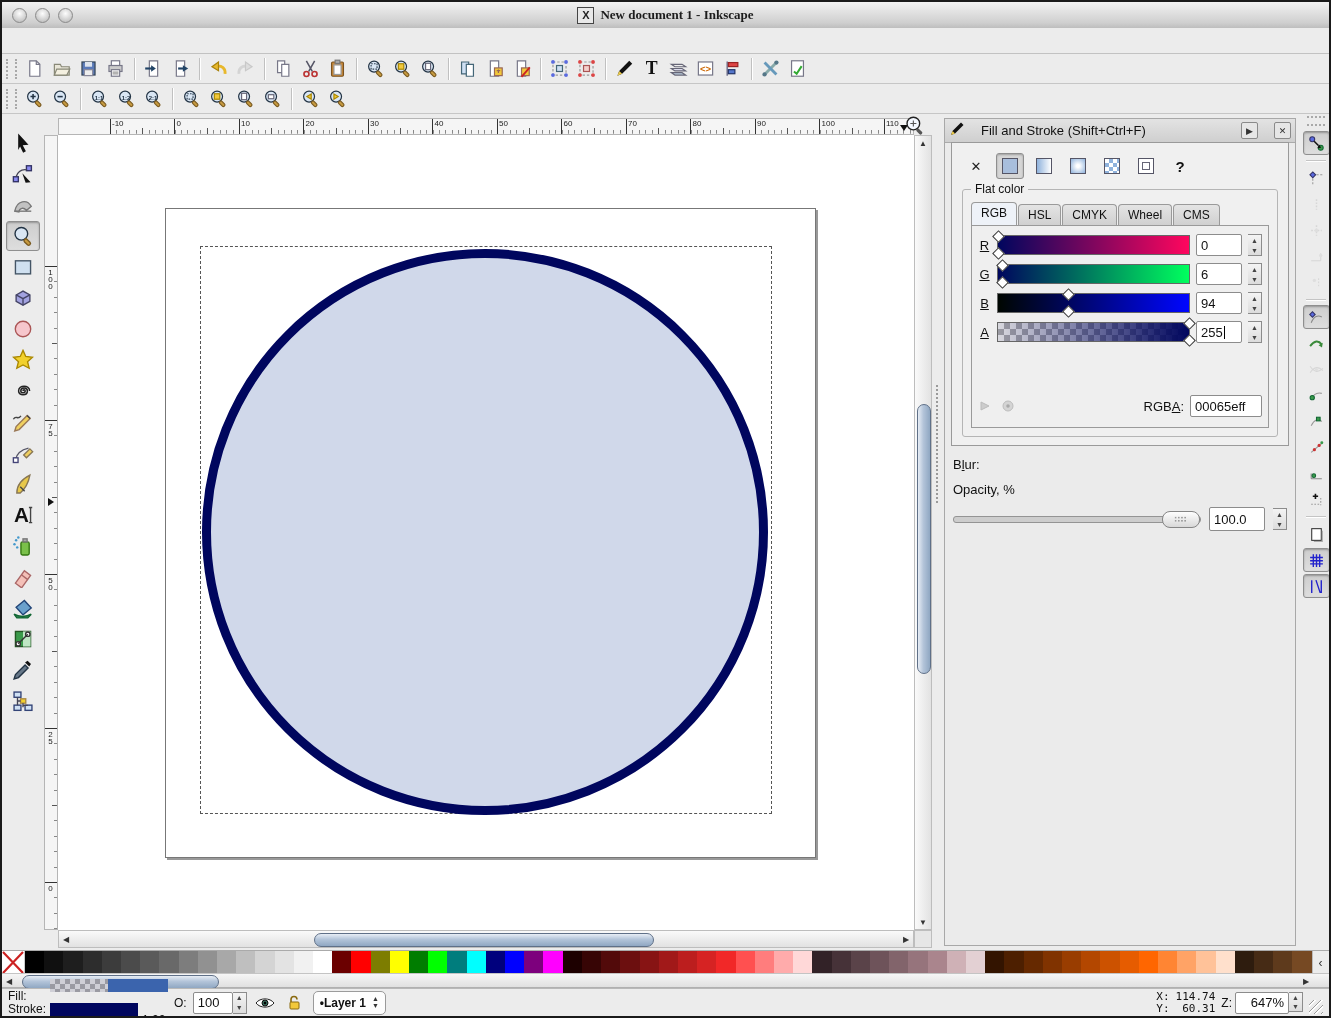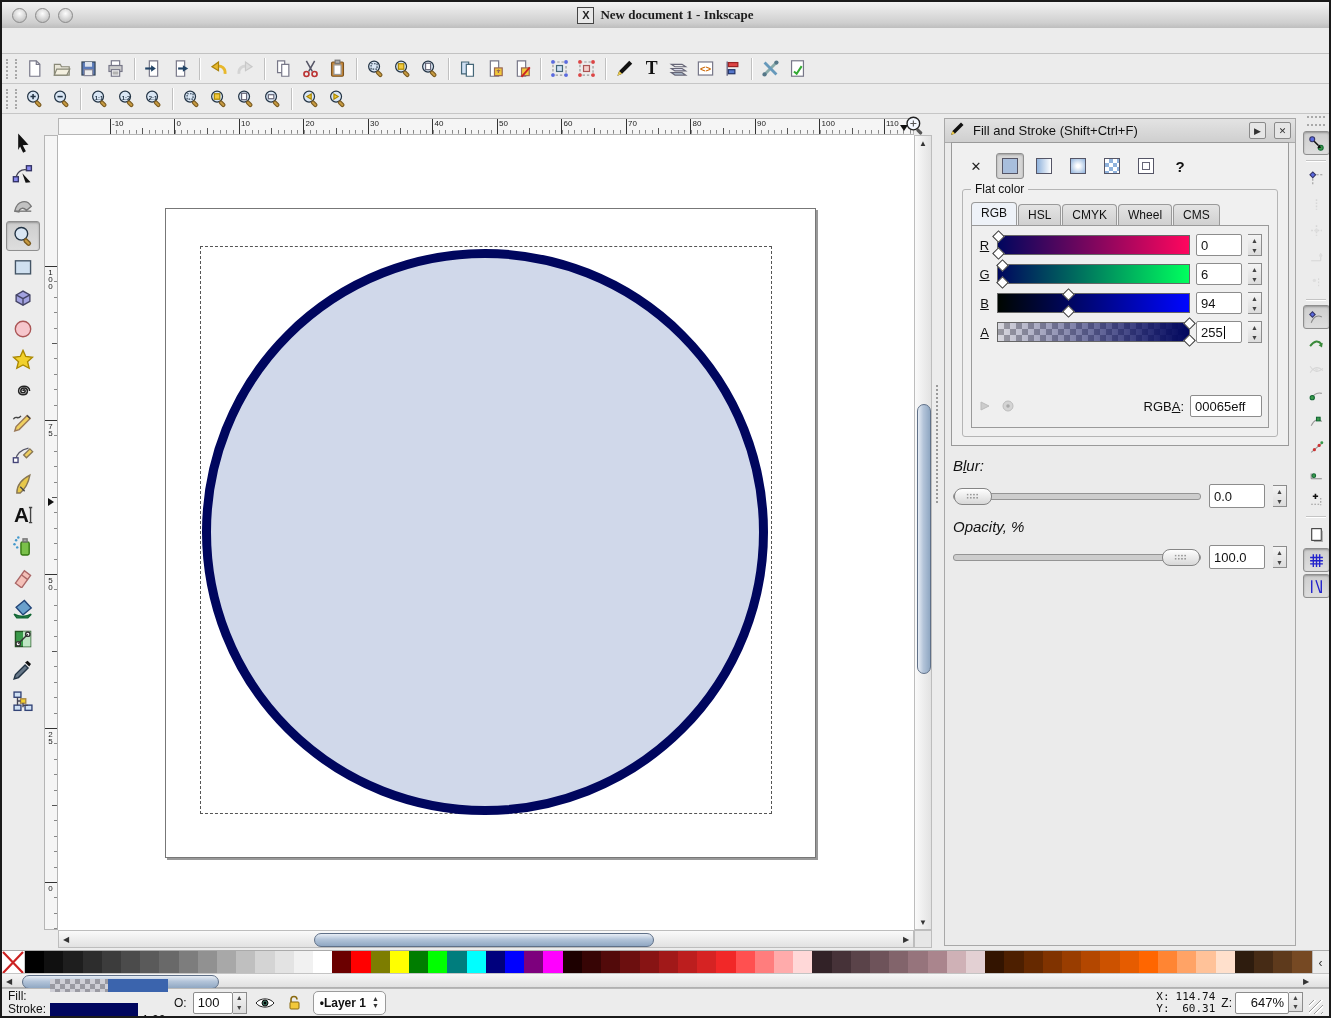--- a/index.html
+++ b/index.html
@@ -61,21 +61,21 @@
   .hscroll{position:absolute;left:56px;top:816px;width:856px;height:18px;background:linear-gradient(#fafafa,#e2e2e2);border:1px solid #bdbdbd;box-sizing:border-box;}
   .sb-arrow{position:absolute;width:14px;height:14px;display:flex;align-items:center;justify-content:center;font-size:8px;color:#333;}
   .vthumb{position:absolute;left:2px;width:12px;border-radius:7px;background:linear-gradient(to right,#e7edf5,#b3c4d9 45%,#8fa7c2);border:1px solid #5f7088;}
   .hthumb{position:absolute;top:2px;height:12px;border-radius:7px;background:linear-gradient(#e7edf5,#b3c4d9 45%,#8fa7c2);border:1px solid #5f7088;}
   .corner-br{position:absolute;left:912px;top:816px;width:18px;height:18px;background:#e6e6e6;border:1px solid #bdbdbd;box-sizing:border-box;}
   .splitter{position:absolute;left:930px;top:0;width:12px;height:836px;background:#ececec;}
   .splitter::after{content:"";position:absolute;left:3px;top:270px;width:5px;height:120px;
     background-image:radial-gradient(#9a9a9a 1px,transparent 1px);background-size:4px 4px;}
   
   .panel{position:absolute;left:942px;top:4px;width:352px;height:828px;background:#ebebeb;border:1px solid #a8a8a8;box-sizing:border-box;}
-  .panel-header{height:23px;background:linear-gradient(#e3e3e3,#cfcfcf);border-bottom:1px solid #aaa;display:flex;align-items:center;padding:0 4px;gap:8px;}
+  .panel-header{height:23px;background:linear-gradient(#e3e3e3,#cfcfcf);border-bottom:1px solid #aaa;display:flex;align-items:center;padding:0 4px;gap:16px;}
   .panel-title{flex:1;font-size:13px;color:#111;}
   .ph-btn{width:15px;height:15px;border:1px solid #8a8a8a;background:#e6e6e6;display:flex;align-items:center;justify-content:center;font-size:9px;color:#333;border-radius:2px;}
   .tabs{display:flex;align-items:flex-end;padding:6px 6px 0 6px;gap:2px;height:28px;}
   .tab{display:flex;align-items:center;gap:5px;padding:3px 9px 4px 7px;background:linear-gradient(#e6e6e6,#d2d2d2);
     border:1px solid #9a9a9a;border-bottom:none;border-radius:4px 4px 0 0;font-size:13px;}
   .tab.active{background:#f3f3f3;padding-bottom:6px;position:relative;z-index:2;}
   .tab .sw{width:14px;height:14px;border:1px solid #777;box-sizing:border-box;}
   .notebook{margin:0 6px;background:#f0f0f0;border:1px solid #9a9a9a;position:relative;top:-1px;padding:8px 8px 6px 8px;}
   .paintrow{display:flex;align-items:center;gap:6px;padding:2px 2px 8px 2px;}
   .pbtn{width:26px;height:24px;display:flex;align-items:center;justify-content:center;border:1px solid transparent;border-radius:3px;}
@@ -104,21 +104,21 @@
   .spin div{flex:1;display:flex;align-items:center;justify-content:center;font-size:7px;color:#444;line-height:1;}
   .pickrow{display:flex;align-items:center;gap:6px;margin-top:52px;}
   .mini-ic{width:16px;height:16px;opacity:.5;}
   .rgba-label{margin-left:auto;font-size:13px;}
   .rgba-entry{width:62px;}
   .blurline{display:flex;align-items:center;gap:8px;padding:0 8px;margin-top:10px;}
   .slidetrack{flex:1;height:5px;background:#cdcdcd;border:1px solid #949494;border-radius:3px;position:relative;}
   .sthumb{position:absolute;top:-6px;width:36px;height:15px;background:linear-gradient(#fefefe,#d8d8d8);border:1px solid #858585;border-radius:8px;}
   .sthumb::after{content:"";position:absolute;left:11px;top:4px;width:13px;height:7px;
     background-image:radial-gradient(#9a9a9a .8px,transparent 1px);background-size:3.2px 3.2px;}
-  .plabel{padding:10px 8px 0 8px;font-size:15px;font-style:italic;}
+  .plabel{padding:10px 8px 0 8px;font-size:13px;}
   .plabel u{text-decoration:underline;}
   .num-entry{width:46px;height:22px;}
   
   .snapbar{position:absolute;left:1299px;top:2px;width:30px;display:flex;flex-direction:column;align-items:center;gap:2px;}
   .snapbar .tbtn{width:27px;height:24px;}
   .snapgrip{width:18px;height:6px;border-top:2px dotted #a9a9a9;border-bottom:2px dotted #a9a9a9;margin-bottom:3px;}
   .snapsep{width:20px;height:1px;background:#c4c4c4;margin:3px 0;box-shadow:0 1px 0 #fff;}
   
   .palette{position:absolute;left:0;top:948px;width:1327px;height:23px;display:flex;background:#fff;border-top:1px solid #aaa;}
   .swatch{flex:1;min-width:0;}
@@ -856,32 +856,20 @@
             <span class="rgba-label">RGB<u>A</u>:</span>
             <div class="entry rgba-entry">
                 <span>00065eff</span>
               </div>
           </div>
         </div>
       </div>
     </div>
 
     <div class="plabel">B<u>l</u>ur:</div>
-    <div class="blurline">
-      <div class="slidetrack">
-        <div class="sthumb" style="left:0;"></div>
-      </div>
-      <div class="entry num-entry">
-          <span>0.0</span>
-        </div>
-      <div class="spin">
-          <div>▲</div>
-          <div>▼</div>
-        </div>
-    </div>
 
     <div class="plabel">Opacity, %</div>
     <div class="blurline">
       <div class="slidetrack">
         <div class="sthumb" style="right:0;"></div>
       </div>
       <div class="entry num-entry">
           <span>100.0</span>
         </div>
       <div class="spin">

